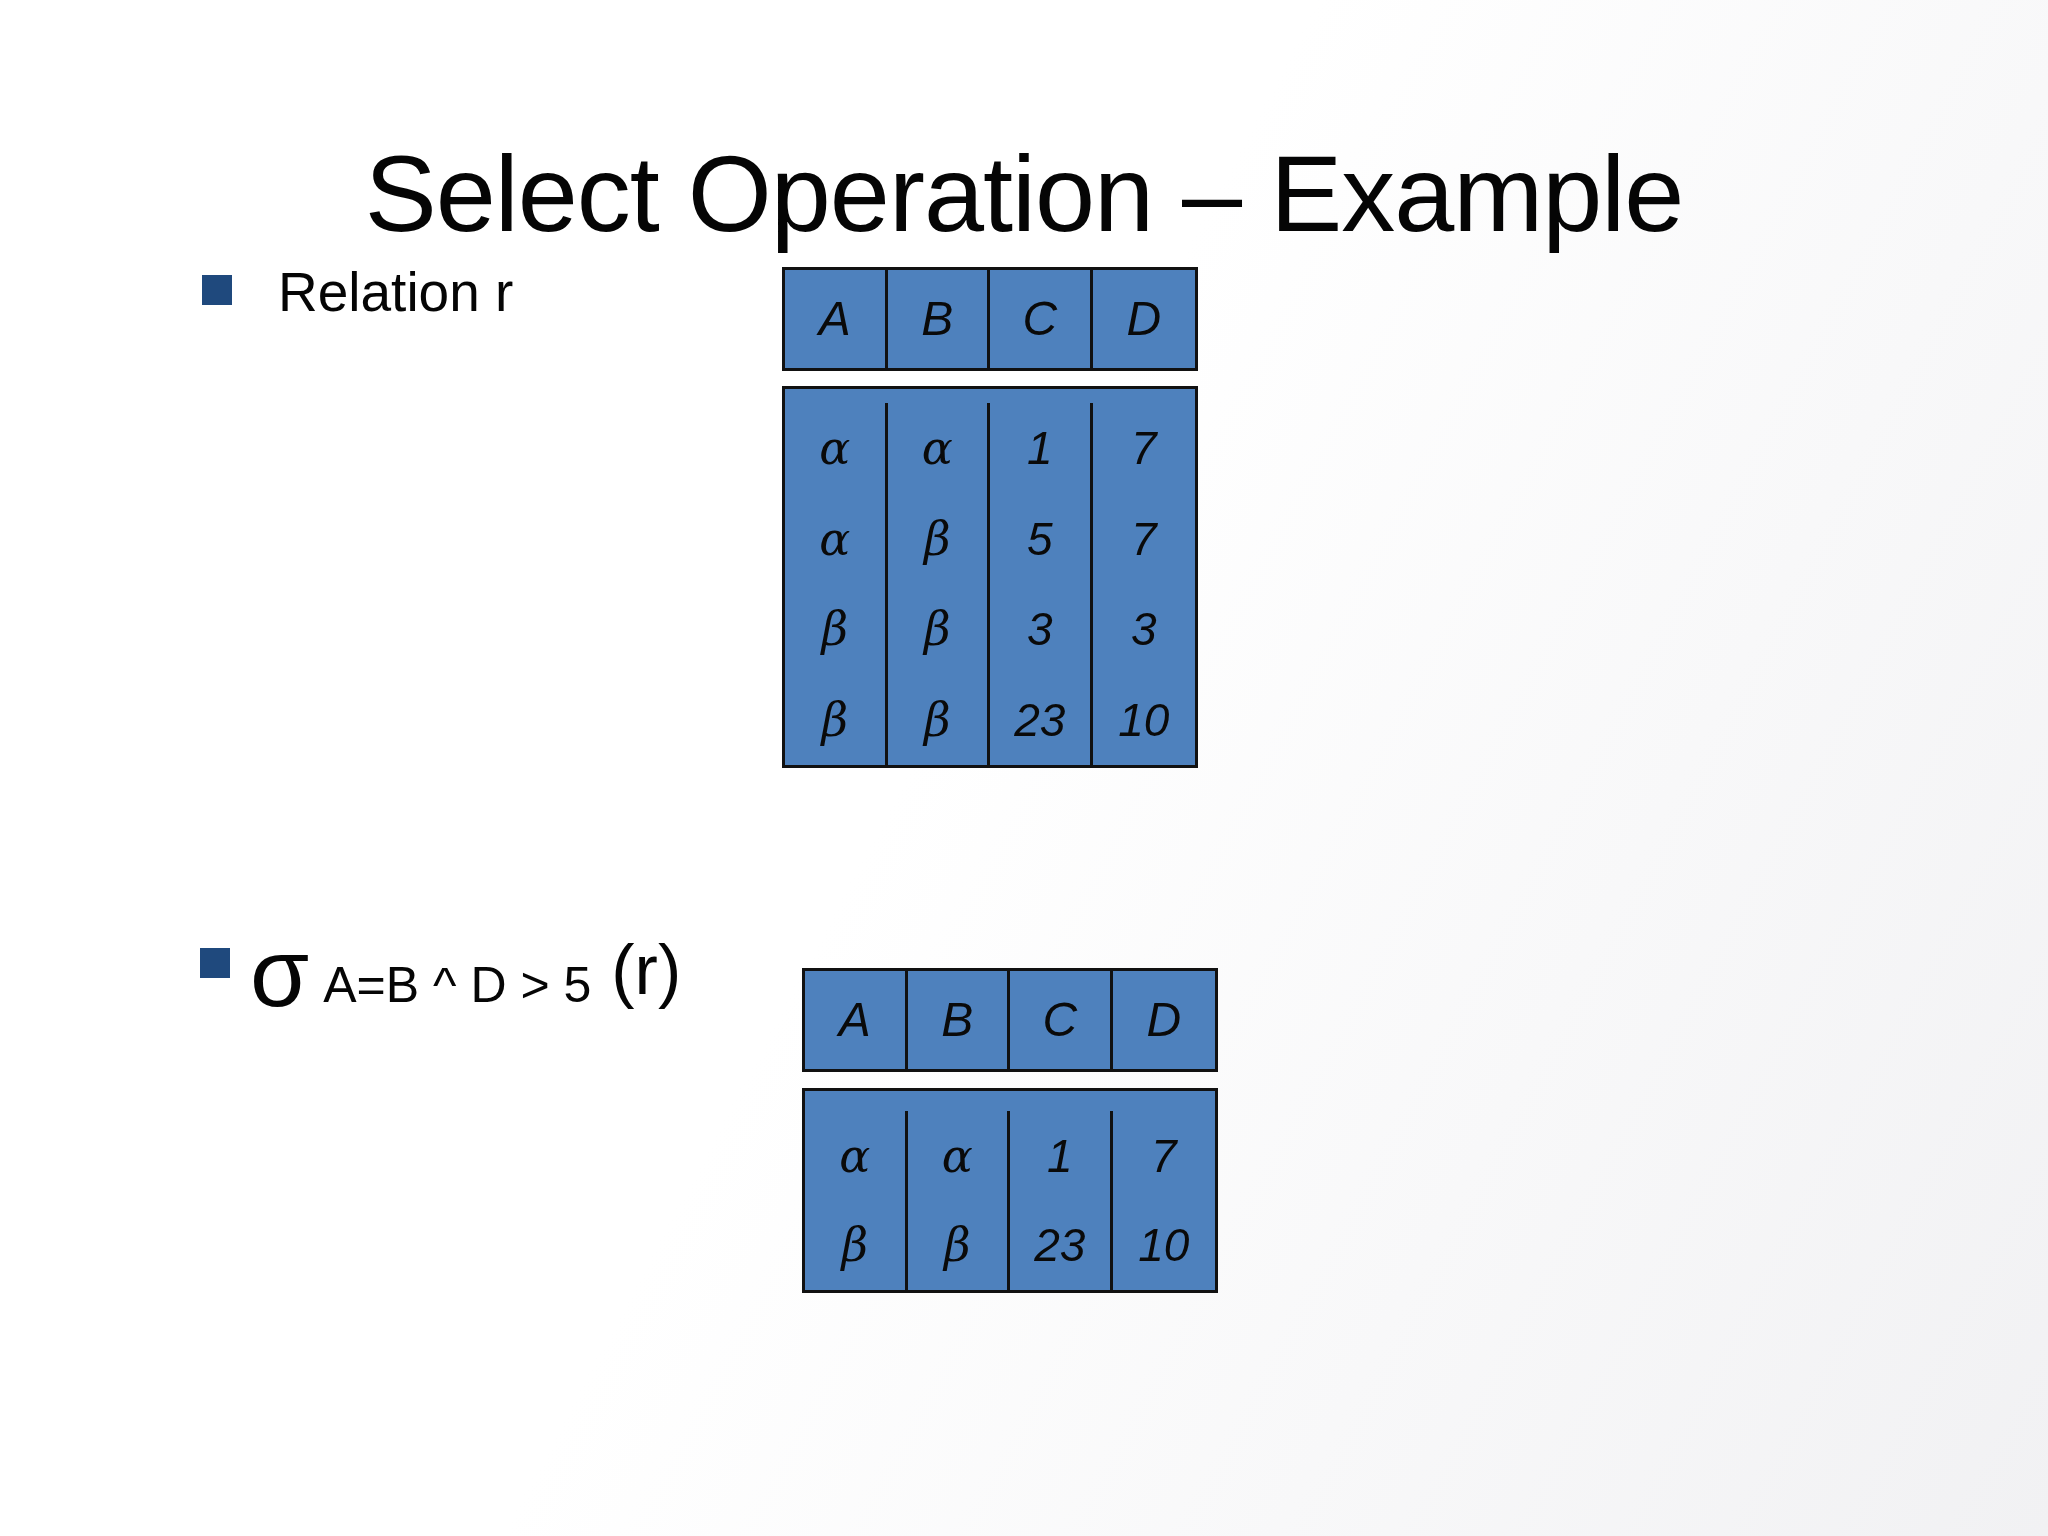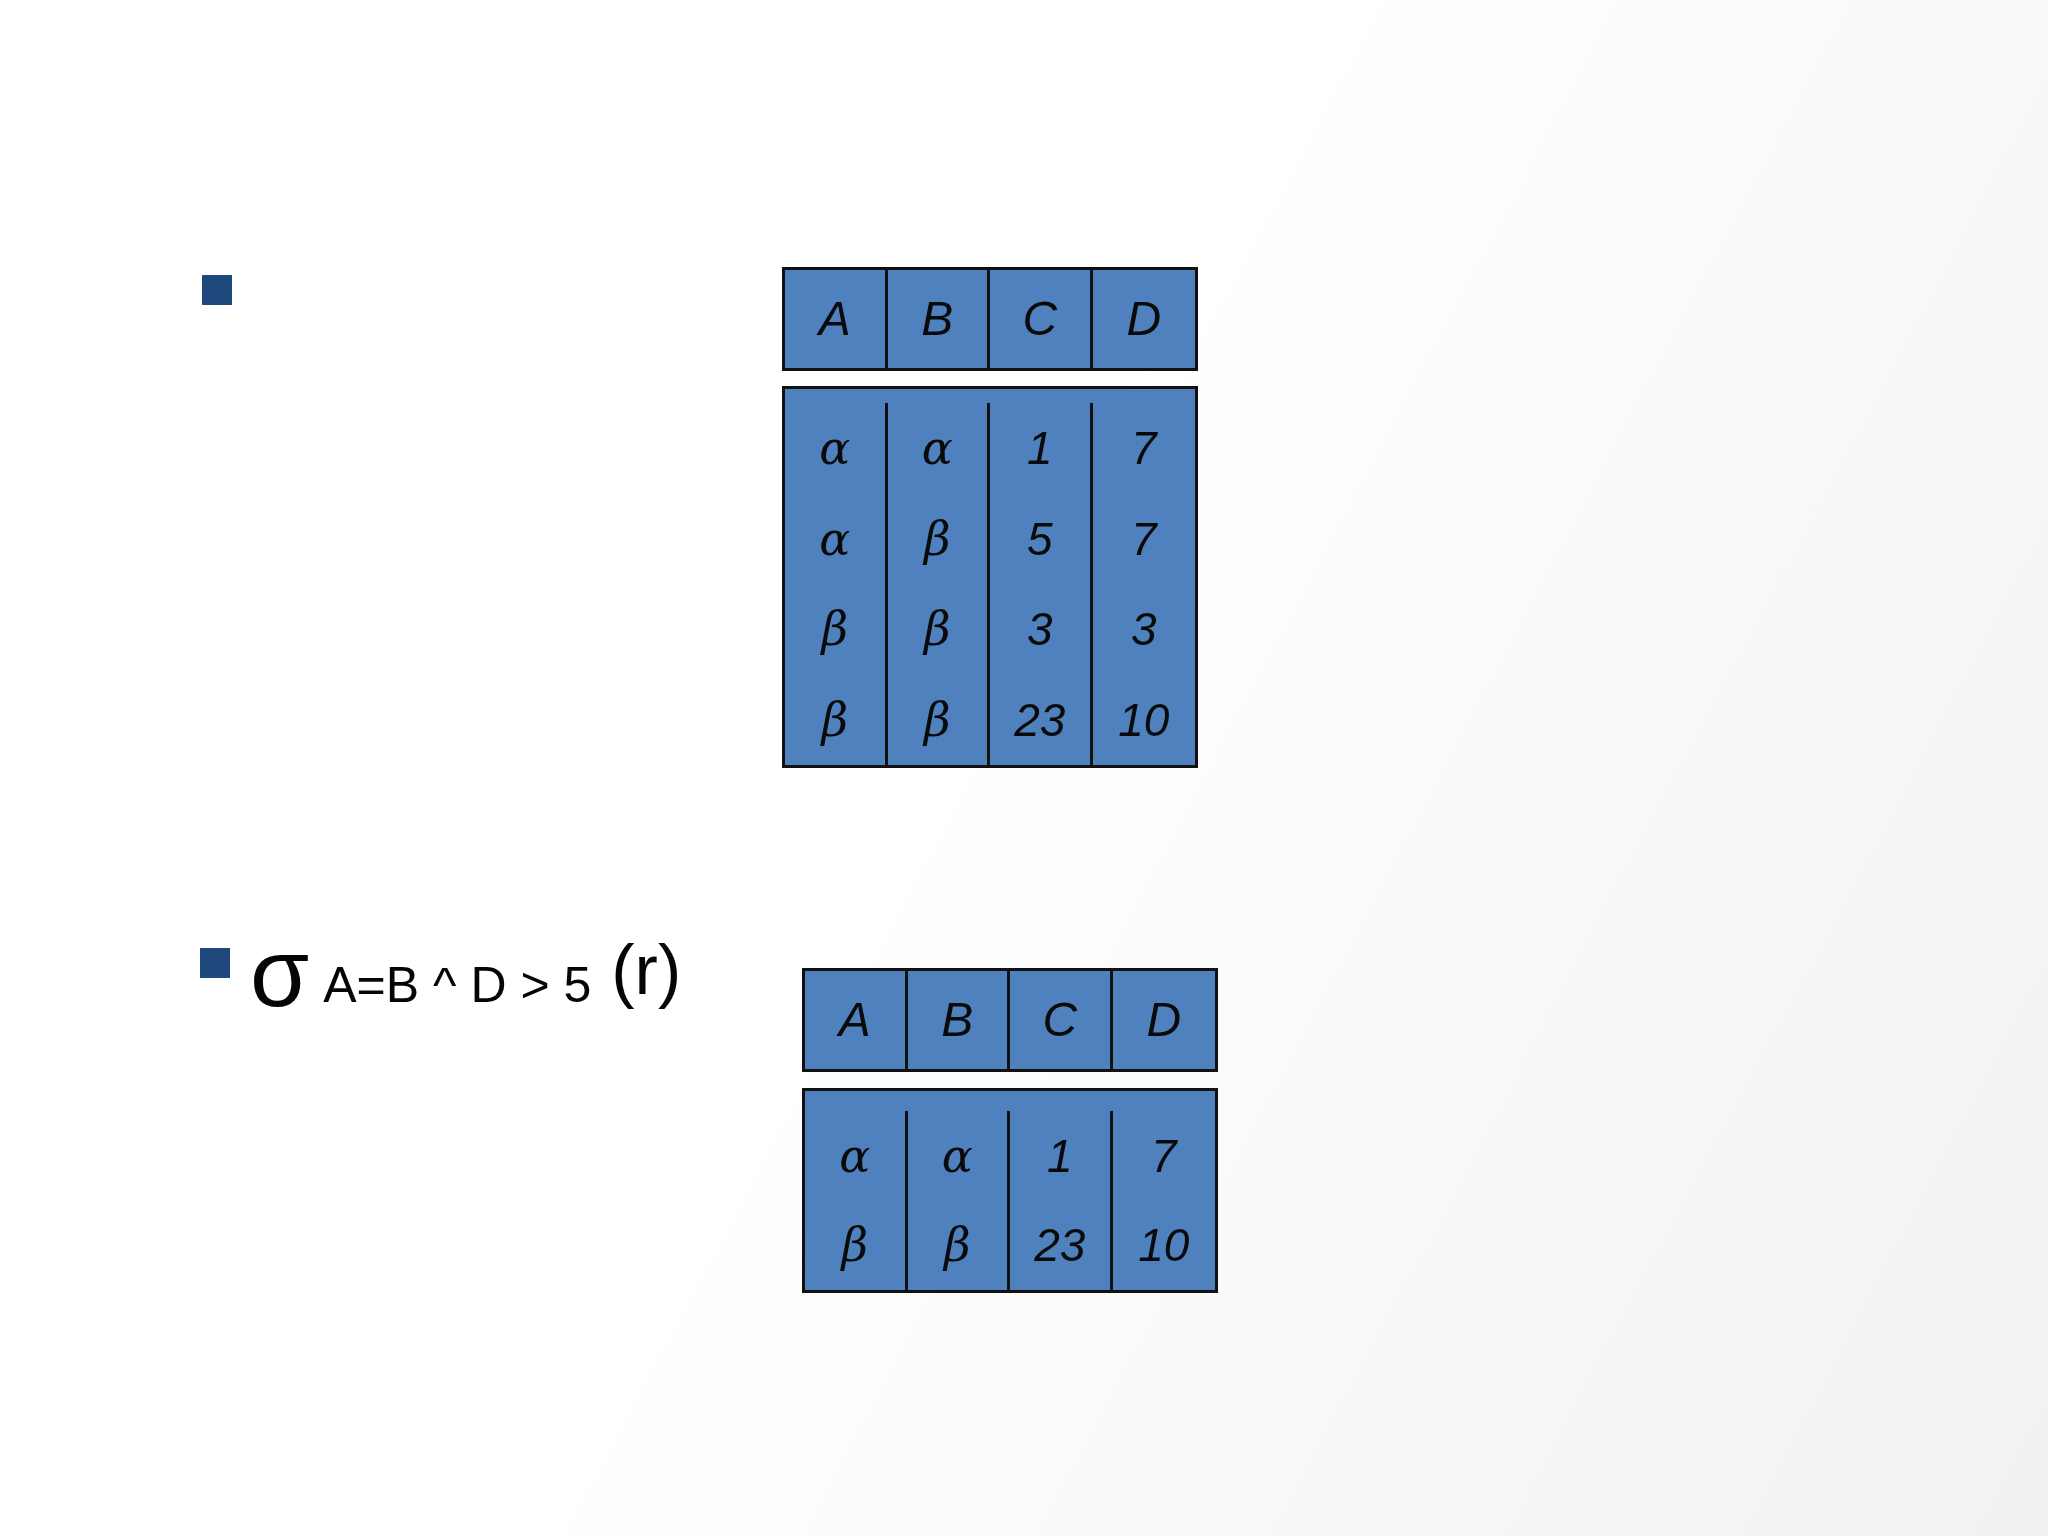--- a/index.html
+++ b/index.html
@@ -88,23 +88,25 @@
   .expr .sq { align-self: flex-start; margin-top: 23px; margin-right: 20px; }
   .expr .sigma { font-size: 96px; line-height: 1; }
   .expr .cond { font-size: 50px; line-height: 1; position: relative; top: -4px; margin-left: 14px; }
   .expr .operand { font-size: 70px; line-height: 1; position: relative; top: -12px; margin-left: 20px; }
 </style>
 </head>
 <body>
 
 <div class="slide">
 
+  <h1 class="title">Select Operation – Example</h1>
 
   <div class="bullet1">
     <span class="sq"></span>
+    <span class="txt">Relation r</span>
   </div>
 
   <div class="tbl-head t1-head">
     <div>A</div>
     <div>B</div>
     <div>C</div>
     <div>D</div>
   </div>
 
   <div class="tbl-body t1-body">

